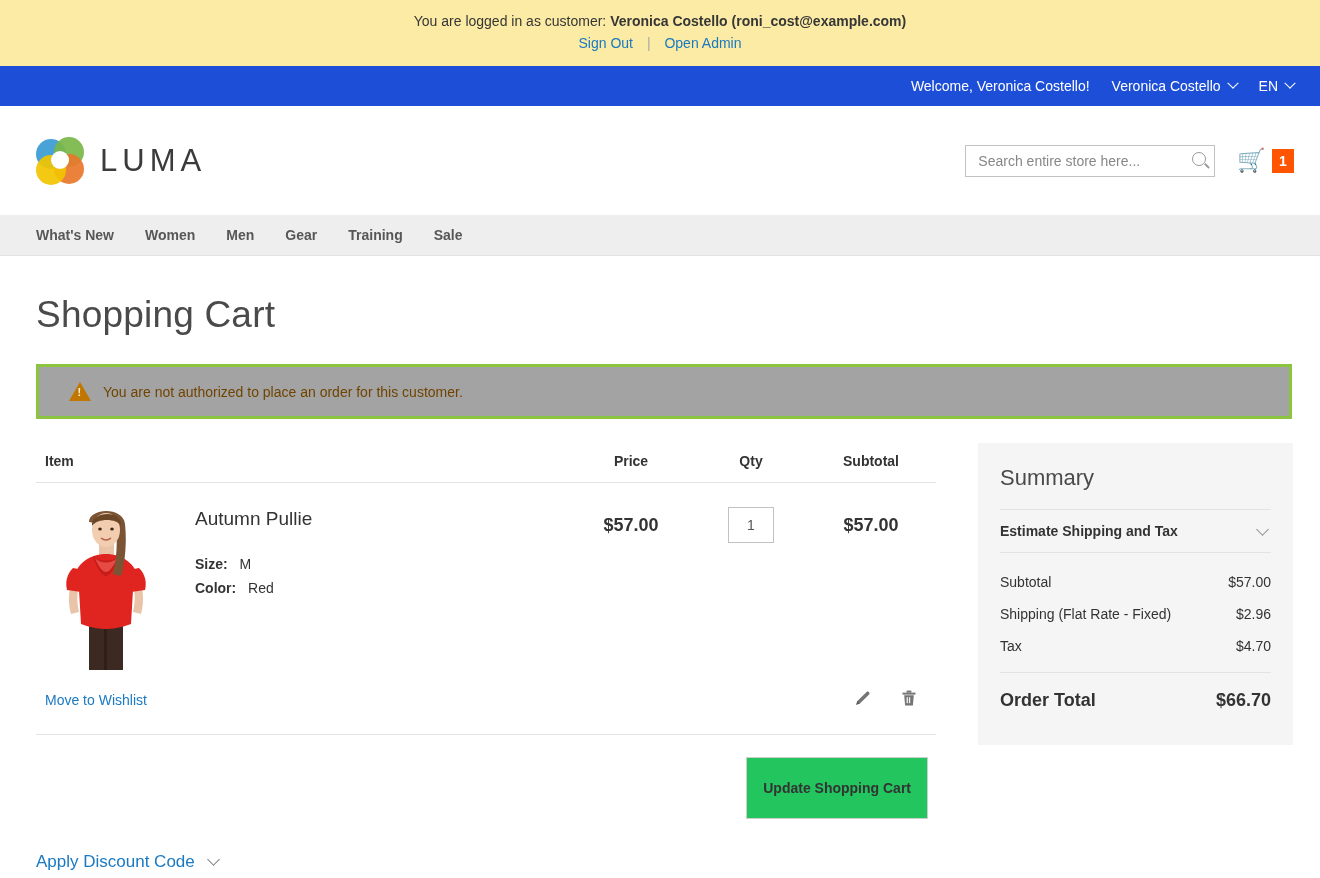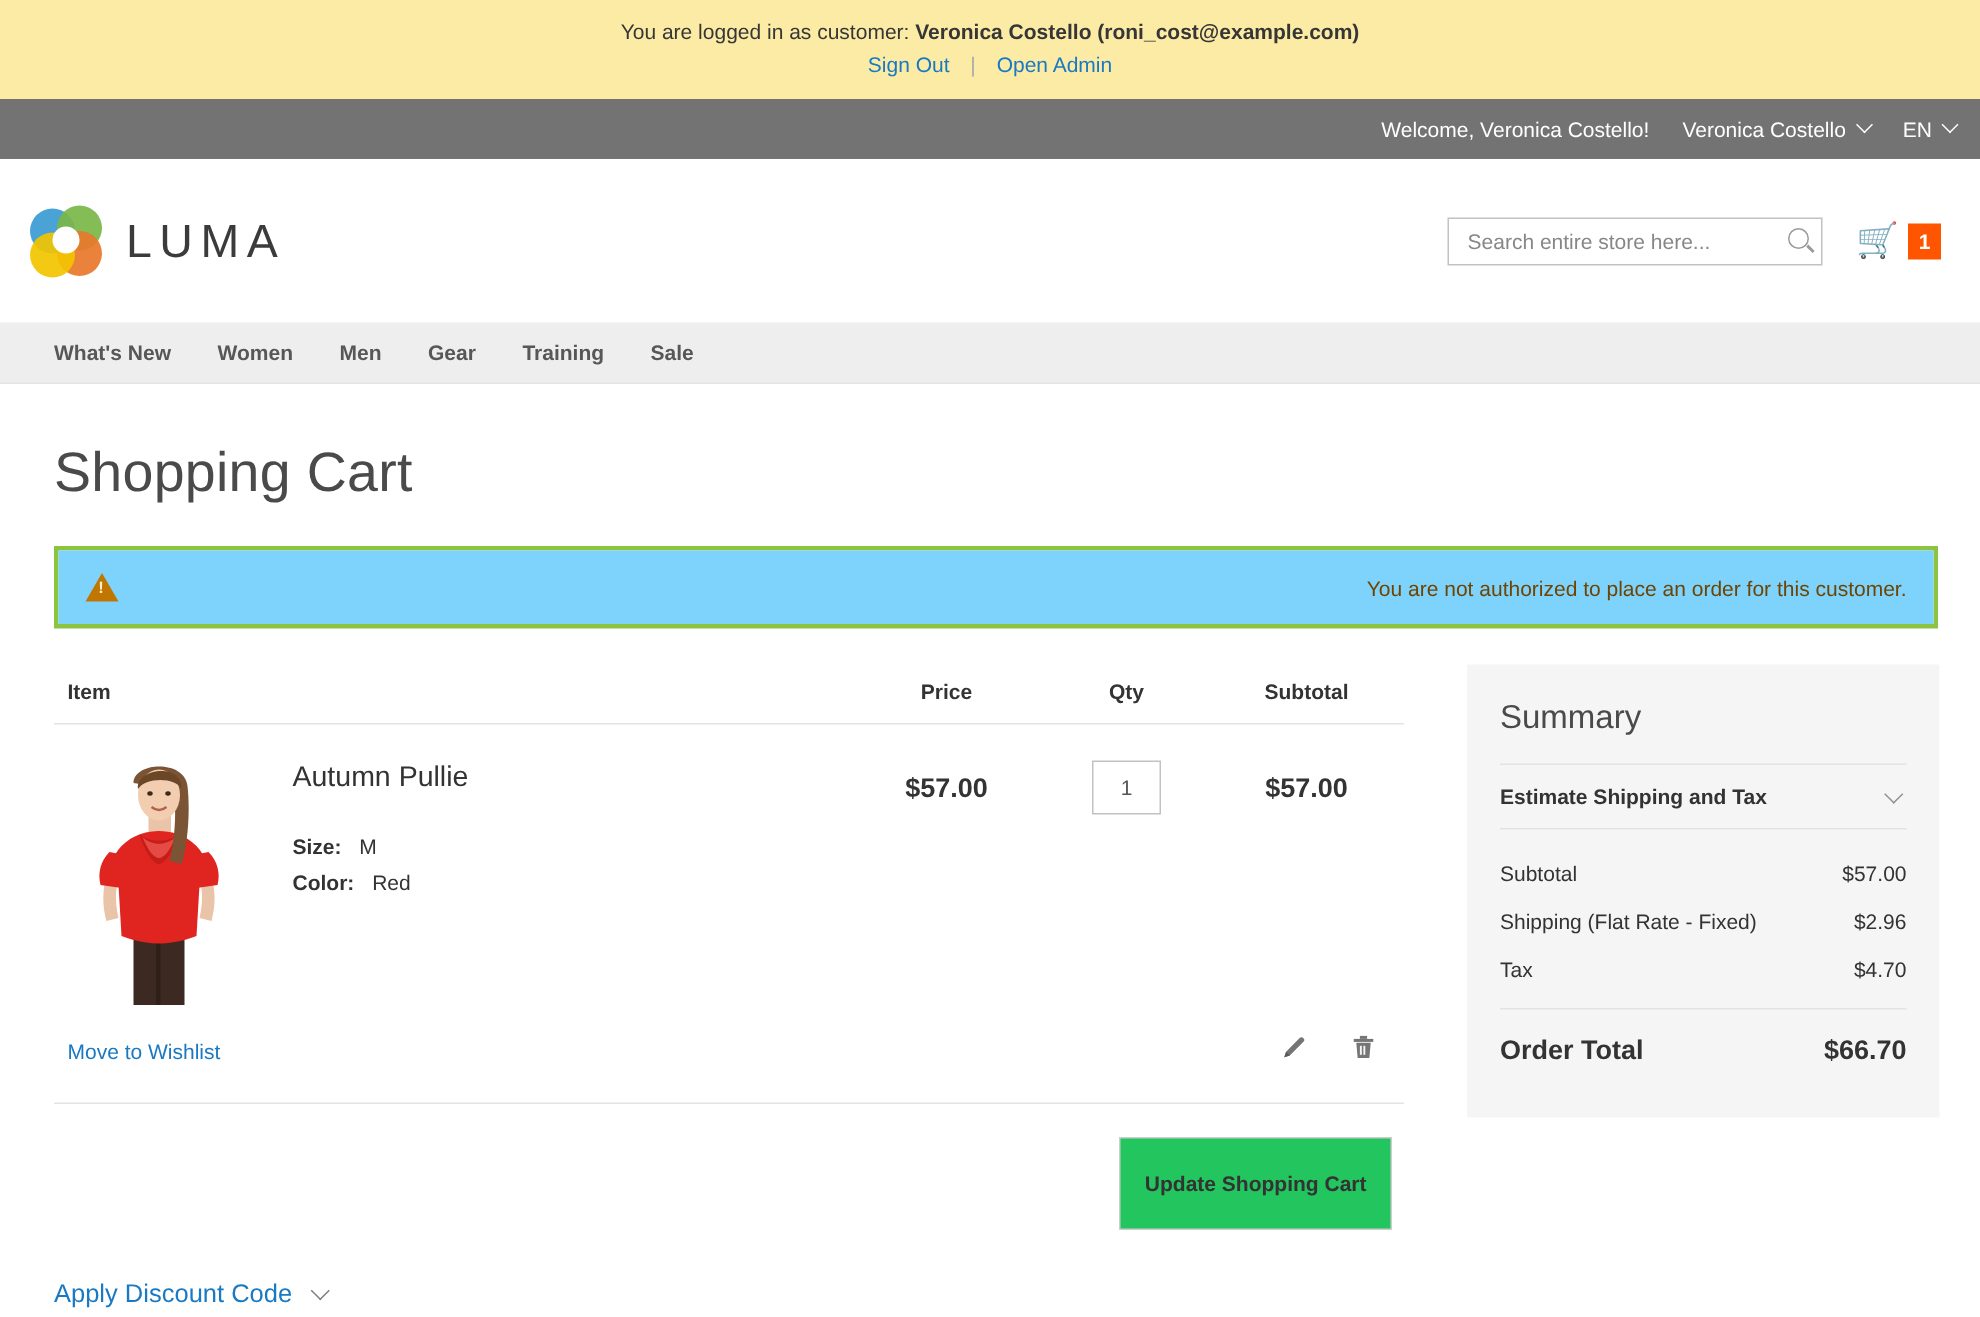--- a/index.html
+++ b/index.html
@@ -33,26 +33,26 @@
     text-decoration: none;
   }
   .impersonate-links .sep {
     color: #a9a9a9;
     margin: 0 10px;
     display: inline-block;
   }
 
   
   .panel-header {
-    background: #737373;
+    background: #1d4ed8;
     height: 40px;
     display: flex;
     align-items: center;
     justify-content: flex-end;
-    padding-right: 16px;
+    padding-right: 26px;
     color: #ffffff;
     font-size: 14px;
   }
   .panel-header .welcome { margin-right: 22px; }
   .panel-header .switcher {
     margin-right: 22px;
     cursor: pointer;
     display: flex;
     align-items: center;
   }
@@ -65,21 +65,21 @@
     border-bottom: 1.4px solid #ffffff;
     transform: rotate(45deg) translate(-2px, -2px);
     margin-left: 8px;
   }
 
   
   .header-main {
     height: 109px;
     display: flex;
     align-items: center;
-    padding: 0 26px 0 20px;
+    padding: 0 26px 0 36px;
     background: #ffffff;
     border-radius: 10px;
   }
   .logo { display: flex; align-items: center; cursor: pointer; }
   .logo-mark {
     position: relative;
     width: 48px;
     height: 48px;
     margin-right: 16px;
   }
@@ -208,25 +208,24 @@
   }
 
   
   .msg-outline {
     border: 3px solid #8bc53f;
     padding: 0;
     margin-bottom: 24px;
     width: 1256px;
   }
   .message-warning {
-    background: #7dd3fc;
-    display: flex;
-    align-items: center;
-    padding: 15px 18px;
-    justify-content: space-between;
+    background: #a3a3a3;
+    display: flex;
+    align-items: center;
+    padding: 15px 30px;
   }
   .warn-icon {
     width: 0;
     height: 0;
     border-left: 11px solid transparent;
     border-right: 11px solid transparent;
     border-bottom: 19px solid #c07600;
     position: relative;
     margin-right: 12px;
     flex: none;

